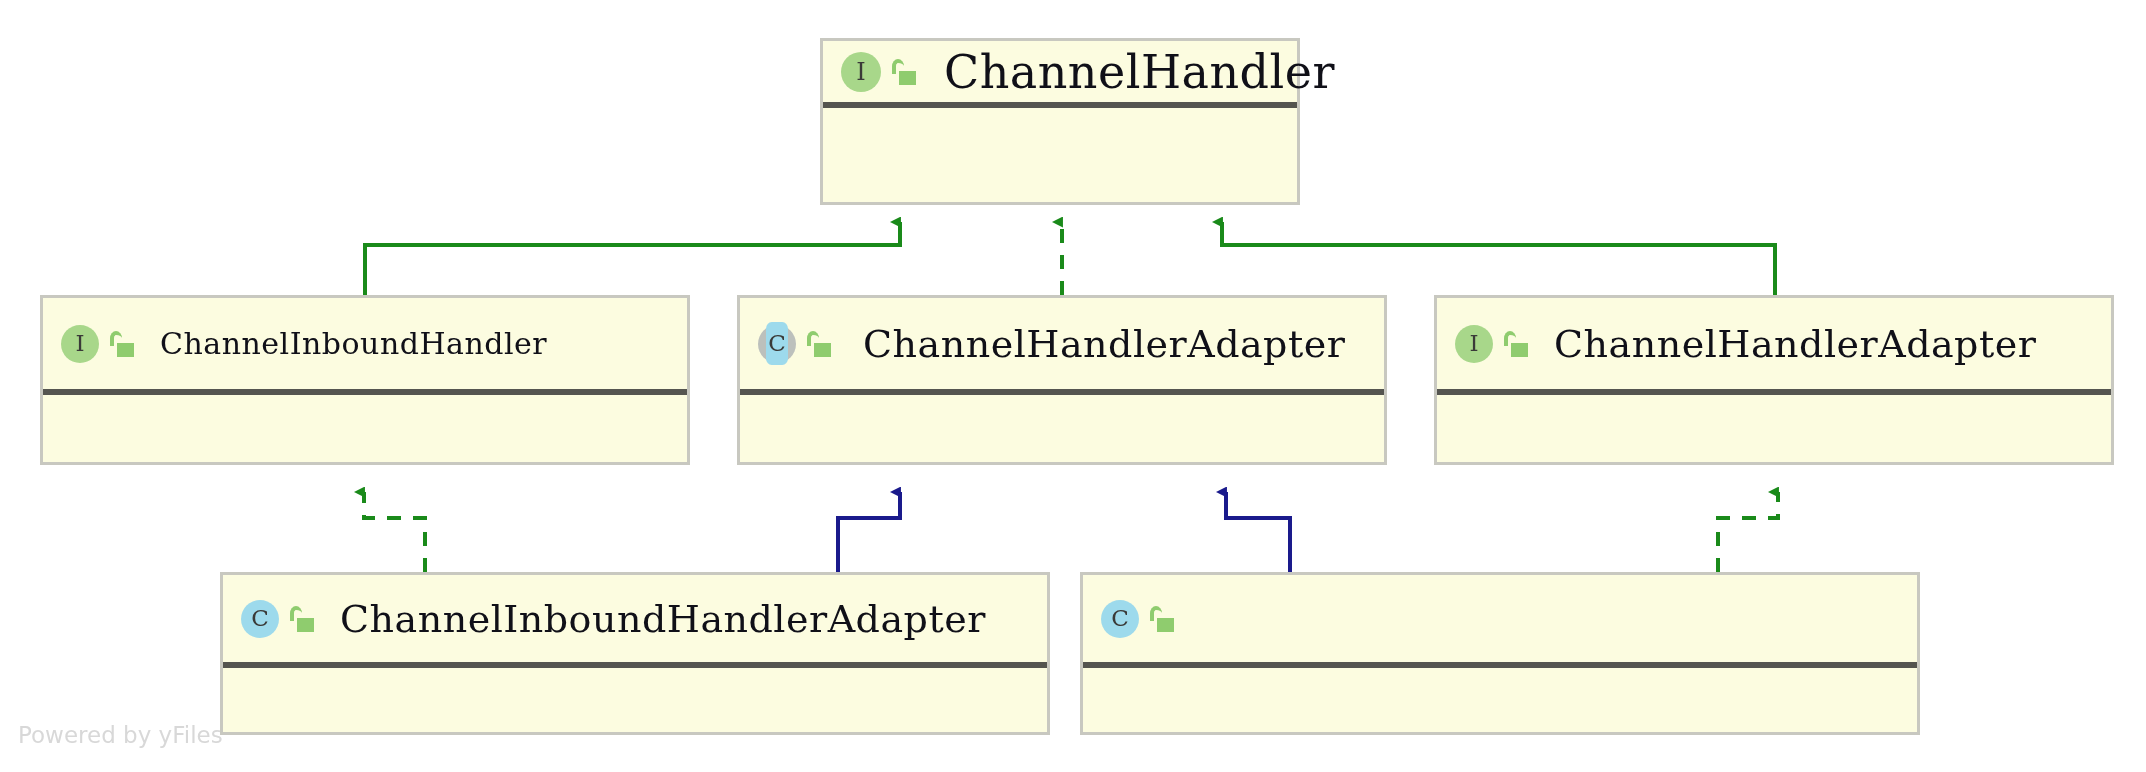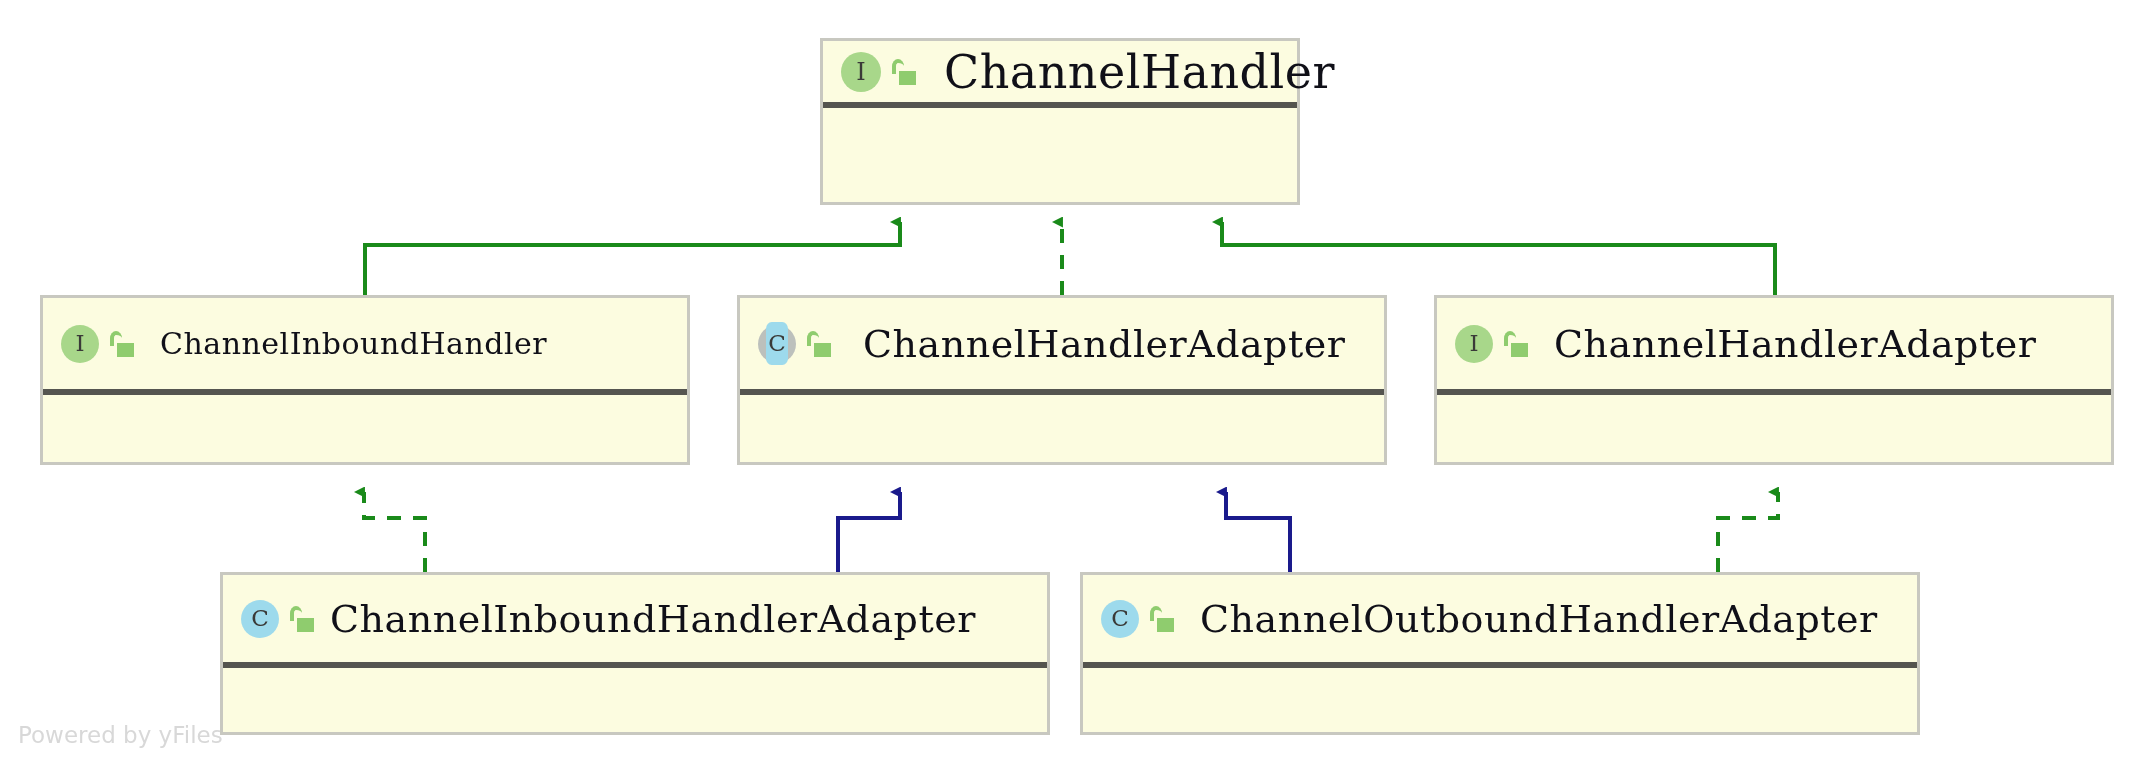--- a/index.html
+++ b/index.html
@@ -259,35 +259,34 @@
 
   <div class="uml-box" style="left:220px; top:572px; width:830px; height:163px;">
     <div class="uml-header" style="height:93px;">
       <span class="icon-stack" style="width:38px;height:38px;">
         <span class="ico-class" style="width:38px;height:38px;font-size:23px;">C</span>
       </span>
       <span class="ico-lock" style="width:24px;height:26px;margin-left:11px;">
         <span class="shackle"></span>
         <span class="body"></span>
       </span>
-      <span class="uml-title" style="font-size:38px;margin-left:16px;">ChannelInboundHandlerAdapter</span>
+      <span class="uml-title" style="font-size:38px;margin-left:26px;">ChannelInboundHandlerAdapter</span>
     </div>
     <div class="uml-body" style="height:64px;"></div>
   </div>
 
   <div class="uml-box" style="left:1080px; top:572px; width:840px; height:163px;">
     <div class="uml-header" style="height:93px;">
       <span class="icon-stack" style="width:38px;height:38px;">
         <span class="ico-class" style="width:38px;height:38px;font-size:23px;">C</span>
       </span>
       <span class="ico-lock" style="width:24px;height:26px;margin-left:11px;">
         <span class="shackle"></span>
         <span class="body"></span>
       </span>
-      <span class="uml-title" style="font-size:38px;margin-left:26px;">ChannelOutboundHandlerAdapter</span>
     </div>
     <div class="uml-body" style="height:64px;"></div>
   </div>
 
   <div id="yfiles">Powered by yFiles</div>
 
 
 </div>
 
 </body></html>

